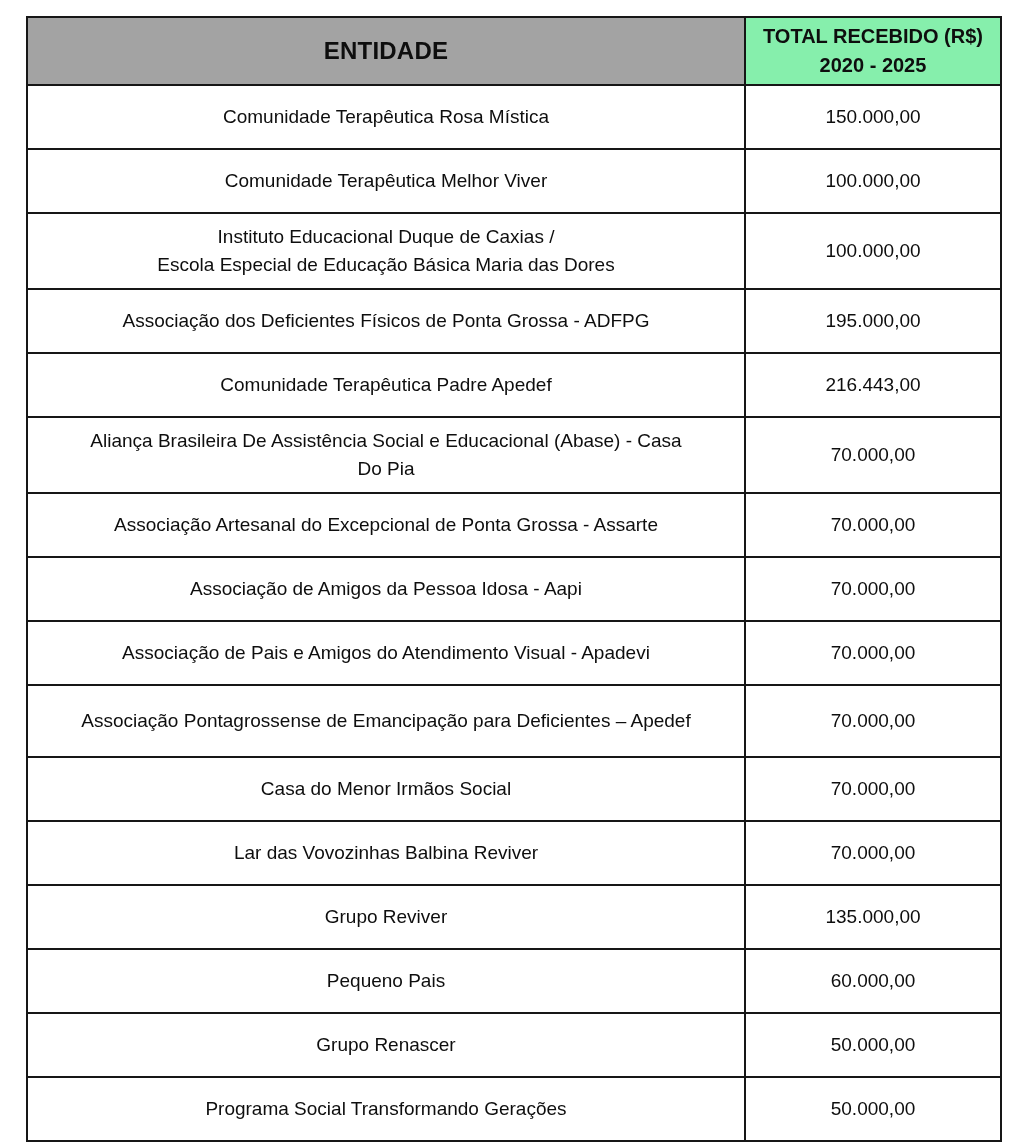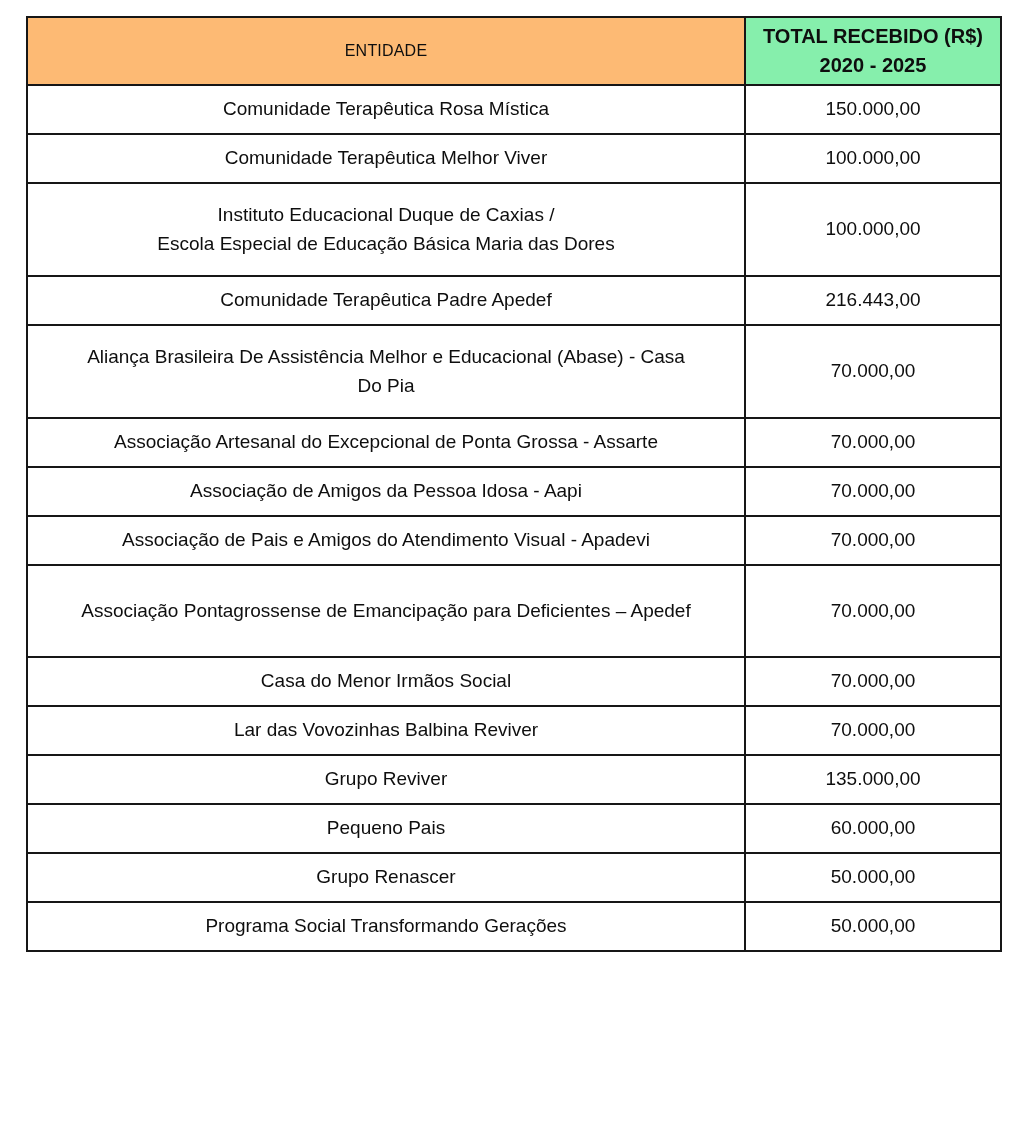--- a/index.html
+++ b/index.html
@@ -28,46 +28,46 @@
     color: #0e0e0e;
     padding: 4px 10px;
     box-sizing: border-box;
     overflow: hidden;
   }
   col.c-entity { width: 718px; }
   col.c-total  { width: 256px; }
 
   
   th.h-entity {
-    background: #fdba74;
-    font-size: 16px;
-    font-weight: normal;
+    background: #a3a3a3;
+    font-size: 24px;
+    font-weight: bold;
     height: 68px;
     letter-spacing: 0.2px;
   }
   th.h-total {
     background: #86efac;
     font-size: 20px;
     font-weight: bold;
     white-space: pre-line;
     line-height: 1.45;
     height: 68px;
   }
 
   
   tbody td {
     font-size: 19px;
     line-height: 1.5;
   }
   tbody td.entity {
     white-space: pre-line;
   }
-  tbody tr { height: 49px; }
-  tbody tr.tall { height: 92px; margin-top: 36px; }
-  tbody tr.twoline { height: 93px; }
+  tbody tr { height: 64px; }
+  tbody tr.tall { height: 72px; margin-top: 36px; }
+  tbody tr.twoline { height: 76px; }
 </style>
 </head>
 <body>
 
 <div class="table-wrap">
   <table class="funding">
     <colgroup>
       <col class="c-entity">
       <col class="c-total">
     </colgroup>
@@ -86,25 +86,29 @@
         <tr>
     <td class="entity">Comunidade Terapêutica Melhor Viver</td>
     <td class="amount">100.000,00</td>
   </tr>
         <tr class="twoline">
     <td class="entity">Instituto Educacional Duque de Caxias /
 Escola Especial de Educação Básica Maria das Dores</td>
     <td class="amount">100.000,00</td>
   </tr>
         <tr>
+    <td class="entity">Associação dos Deficientes Físicos de Ponta Grossa - ADFPG</td>
+    <td class="amount">195.000,00</td>
+  </tr>
+        <tr>
     <td class="entity">Comunidade Terapêutica Padre Apedef</td>
     <td class="amount">216.443,00</td>
   </tr>
         <tr class="twoline">
-    <td class="entity">Aliança Brasileira De Assistência Melhor e Educacional (Abase) - Casa
+    <td class="entity">Aliança Brasileira De Assistência Social e Educacional (Abase) - Casa
 Do Pia</td>
     <td class="amount">70.000,00</td>
   </tr>
         <tr>
     <td class="entity">Associação Artesanal do Excepcional de Ponta Grossa - Assarte</td>
     <td class="amount">70.000,00</td>
   </tr>
         <tr>
     <td class="entity">Associação de Amigos da Pessoa Idosa - Aapi</td>
     <td class="amount">70.000,00</td>

